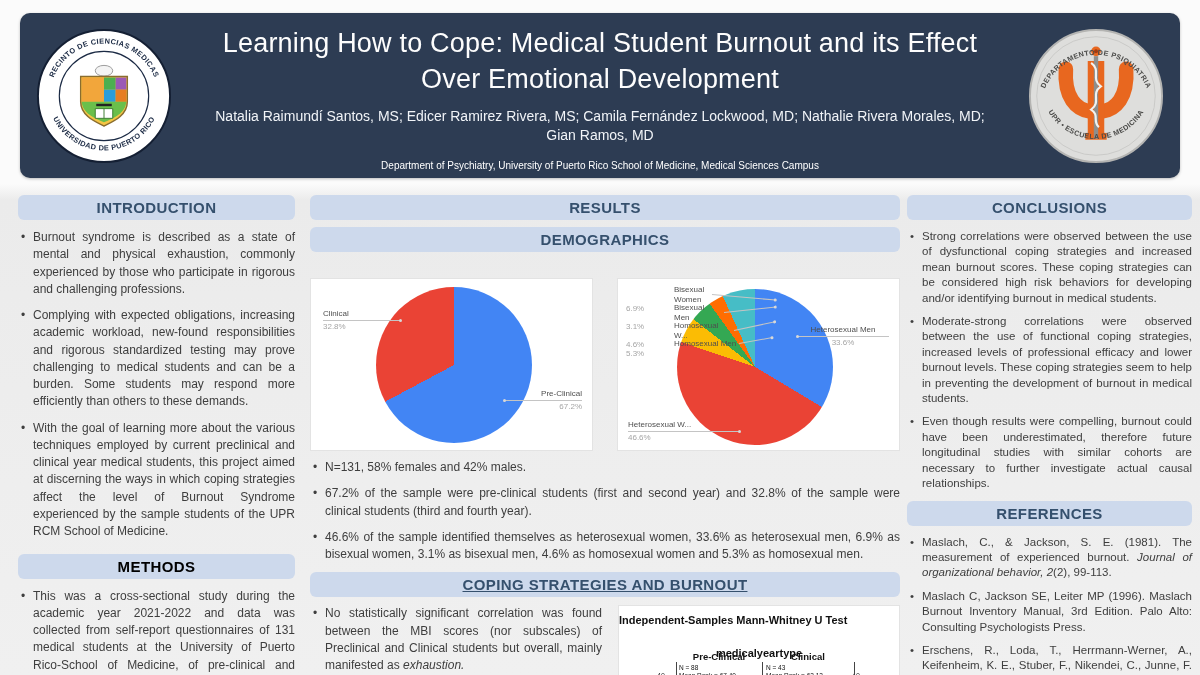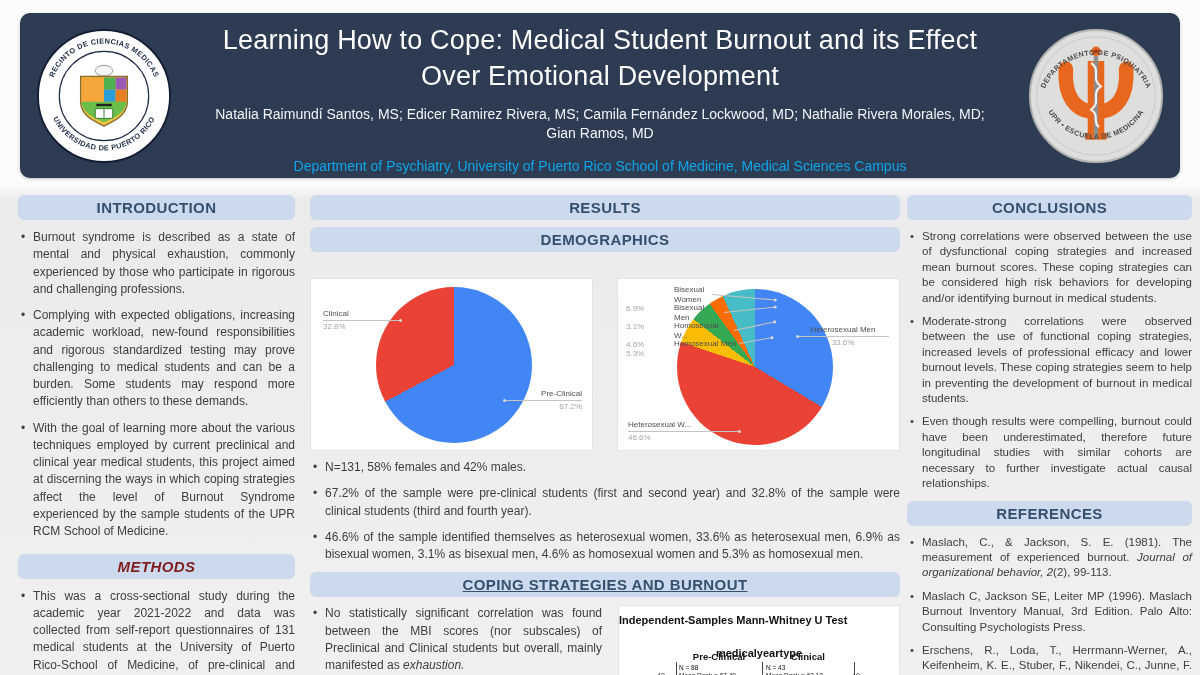--- a/index.html
+++ b/index.html
@@ -18,21 +18,21 @@
     position:absolute; left:20px; top:13px; width:1160px; height:165px;
     background:#2d3c53; border-radius:10px;
     display:flex; align-items:center; padding:0 16px; gap:10px;
     box-shadow:0 1px 3px rgba(0,0,0,.25);
   }
   .seal { flex:0 0 auto; width:136px; height:136px; }
   .titles { flex:1 1 auto; text-align:center; color:#fff; }
   .title-line { display:block; font-size:27px; font-weight:500; letter-spacing:.2px; line-height:1.32; color:#fdfdfd; }
   .authors { margin:10px 0 0 0; font-size:14px; line-height:1.35; color:#f1f4f8; }
   .authors span { display:block; }
-  .affil { margin:15px 0 0 0; font-size:14px; color:#0ea5e9; }
+  .affil { margin:15px 0 0 0; font-size:10px; color:#ffffff; }
   
   .col { position:absolute; top:195px; }
   .col-left  { left:18px;  width:277px; }
   .col-mid   { left:310px; width:590px; }
   .col-right { left:907px; width:285px; }
   .pill {
     background:#cdd9ec; color:#35506d; border-radius:6px;
     height:25px; line-height:25px; text-align:center;
     font-size:15px; font-weight:bold; letter-spacing:.4px;
     margin-bottom:9px;
@@ -176,21 +176,21 @@
     </div>
   </header>
 
   <section class="col col-left">
     <div class="pill" style="background: rgb(205, 217, 236); color: rgb(53, 80, 109);">INTRODUCTION</div>
     <ul class="bullets">
       <li>Burnout syndrome is described as a state of mental and physical exhaustion, commonly experienced by those who participate in rigorous and challenging professions.</li>
       <li>Complying with expected obligations, increasing academic workload, new-found responsibilities and rigorous standardized testing may prove challenging to medical students and can be a burden. Some students may respond more efficiently than others to these demands.</li>
       <li>With the goal of learning more about the various techniques employed by current preclinical and clinical year medical students, this project aimed at discerning the ways in which coping strategies affect the level of Burnout Syndrome experienced by the sample students of the UPR RCM School of Medicine.</li>
     </ul>
-    <div class="pill mt" style="background: rgb(205, 217, 236); color: #7f1d1d; font-style: italic;">METHODS</div>
+    <div class="pill mt" style="background: rgb(205, 217, 236); color: #000000;">METHODS</div>
     <ul class="bullets">
       <li>This was a cross-sectional study during the academic year 2021-2022 and data was collected from self-report questionnaires of 131 medical students at the University of Puerto Rico-School of Medicine, of pre-clinical and clinical years.</li>
     </ul>
   </section>
 
   <section class="col col-mid">
     <div class="pill" style="background: rgb(205, 217, 236); color: rgb(53, 80, 109);">RESULTS</div>
     <div class="pill demo" style="background: rgb(205, 217, 236); color: rgb(53, 80, 109);">DEMOGRAPHICS</div>
 
     <div class="pie-row">

